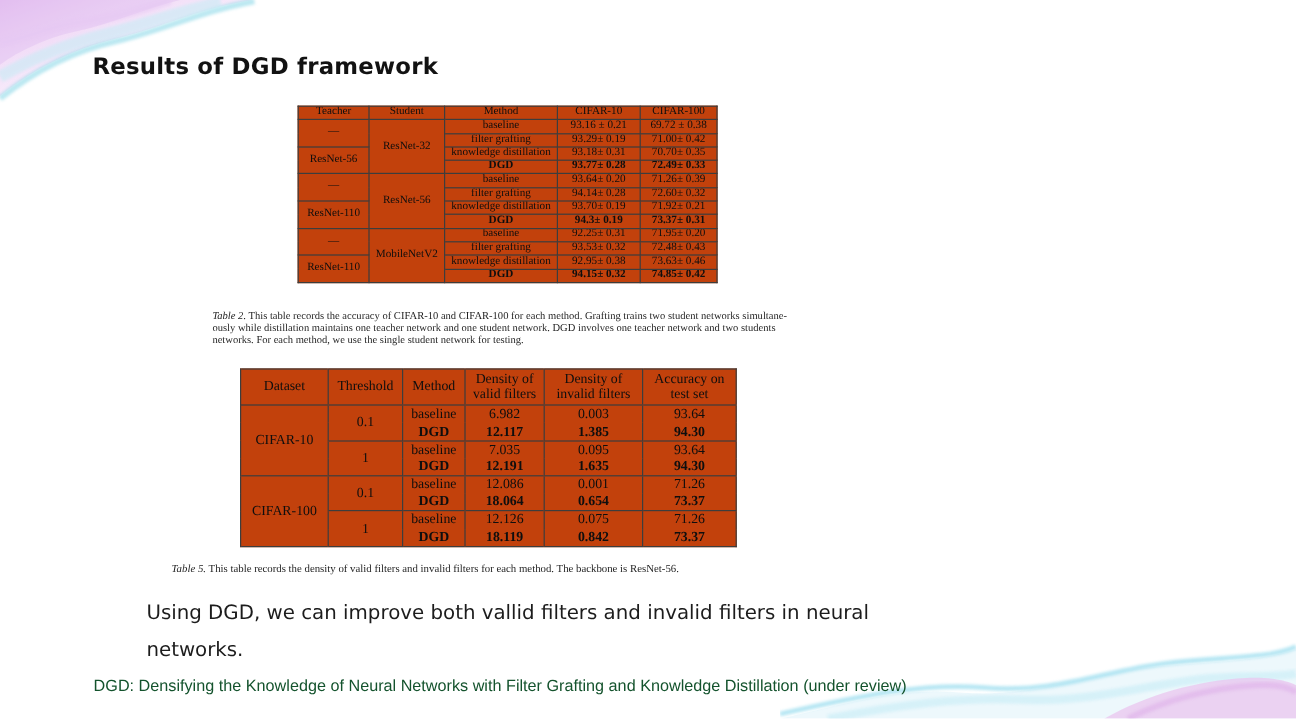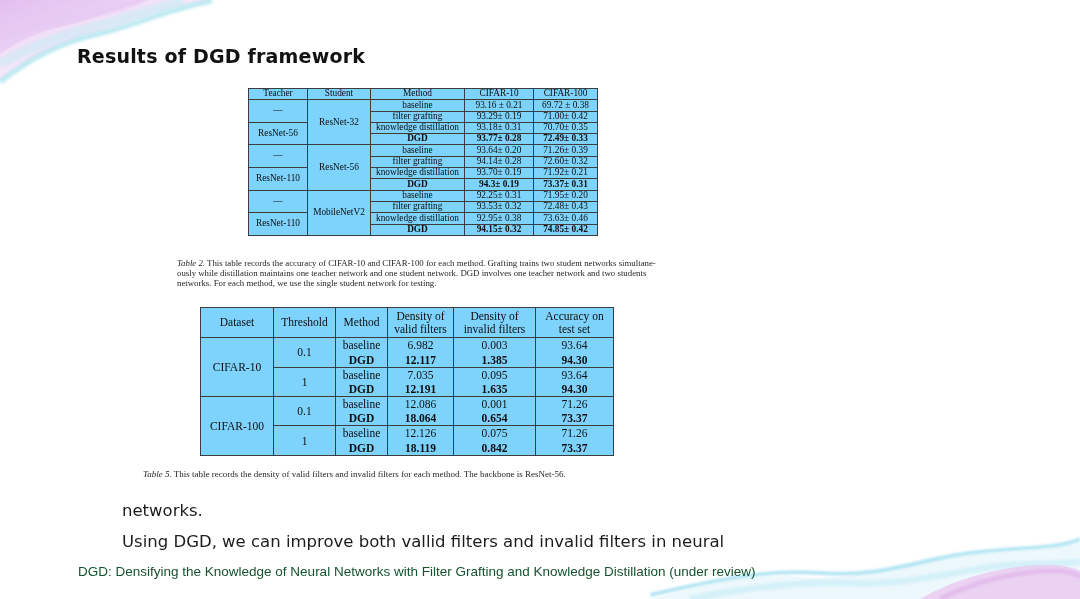--- a/index.html
+++ b/index.html
@@ -9,21 +9,21 @@
   .wave-tl{left:0;top:0;}
   .wave-br{right:0;bottom:0;}
 
   .title{position:absolute;left:73px;top:41px;margin:4px;font-family:"DejaVu Sans",sans-serif;
          font-size:19px;font-weight:bold;letter-spacing:.2px;color:#121212;white-space:nowrap;}
 
   .logo{position:absolute;left:925px;top:31px;display:flex;align-items:center;gap:7px;}
   .logo-text{font-size:20px;font-weight:600;color:#3f3f3f;letter-spacing:1px;white-space:nowrap;}
 
   
-  table{border-collapse:collapse;position:absolute;background:#7dd3fc;
+  table{border-collapse:collapse;position:absolute;background:#c2410c;
         font-family:"Liberation Serif",serif;color:#0e0e0e;table-layout:fixed;}
   .t2{left:248px;top:88px;width:349px;font-size:9.3px;border:1px solid #3d3d3d;}
   .t2 th,.t2 td{border:1px solid #3d3d3d;text-align:center;vertical-align:middle;
                 padding:0 2px;height:10.3px;line-height:1.05;font-weight:normal;
                 overflow:hidden;white-space:nowrap;}
   .t2 tr.dgd td{font-weight:bold;}
 
   .t5{left:200px;top:307px;width:413px;font-size:11.5px;border:1px solid #3d3d3d;padding-left:16px;}
   .t5 th{border-left:1px solid #3d3d3d;border-bottom:1px solid #3d3d3d;
          font-weight:normal;text-align:center;padding:2px 2px;line-height:1.1;}
@@ -274,19 +274,19 @@
       </tr>
     </tbody>
   </table>
 
   <div class="cap cap5">
     <span class="cap-label">Table 5.</span>
     <span>This table records the density of valid filters and invalid filters for each method. The backbone is ResNet-56.</span>
   </div>
 
   <div class="summary">
+    <div>Using DGD, we can improve both vallid filters and invalid filters in neural</div>
     <div>networks.</div>
-    <div>Using DGD, we can improve both vallid filters and invalid filters in neural</div>
   </div>
 
   <div class="footer">DGD: Densifying the Knowledge of Neural Networks with Filter Grafting and Knowledge Distillation (under review)</div>
 
 </div>
 
 </body></html>

